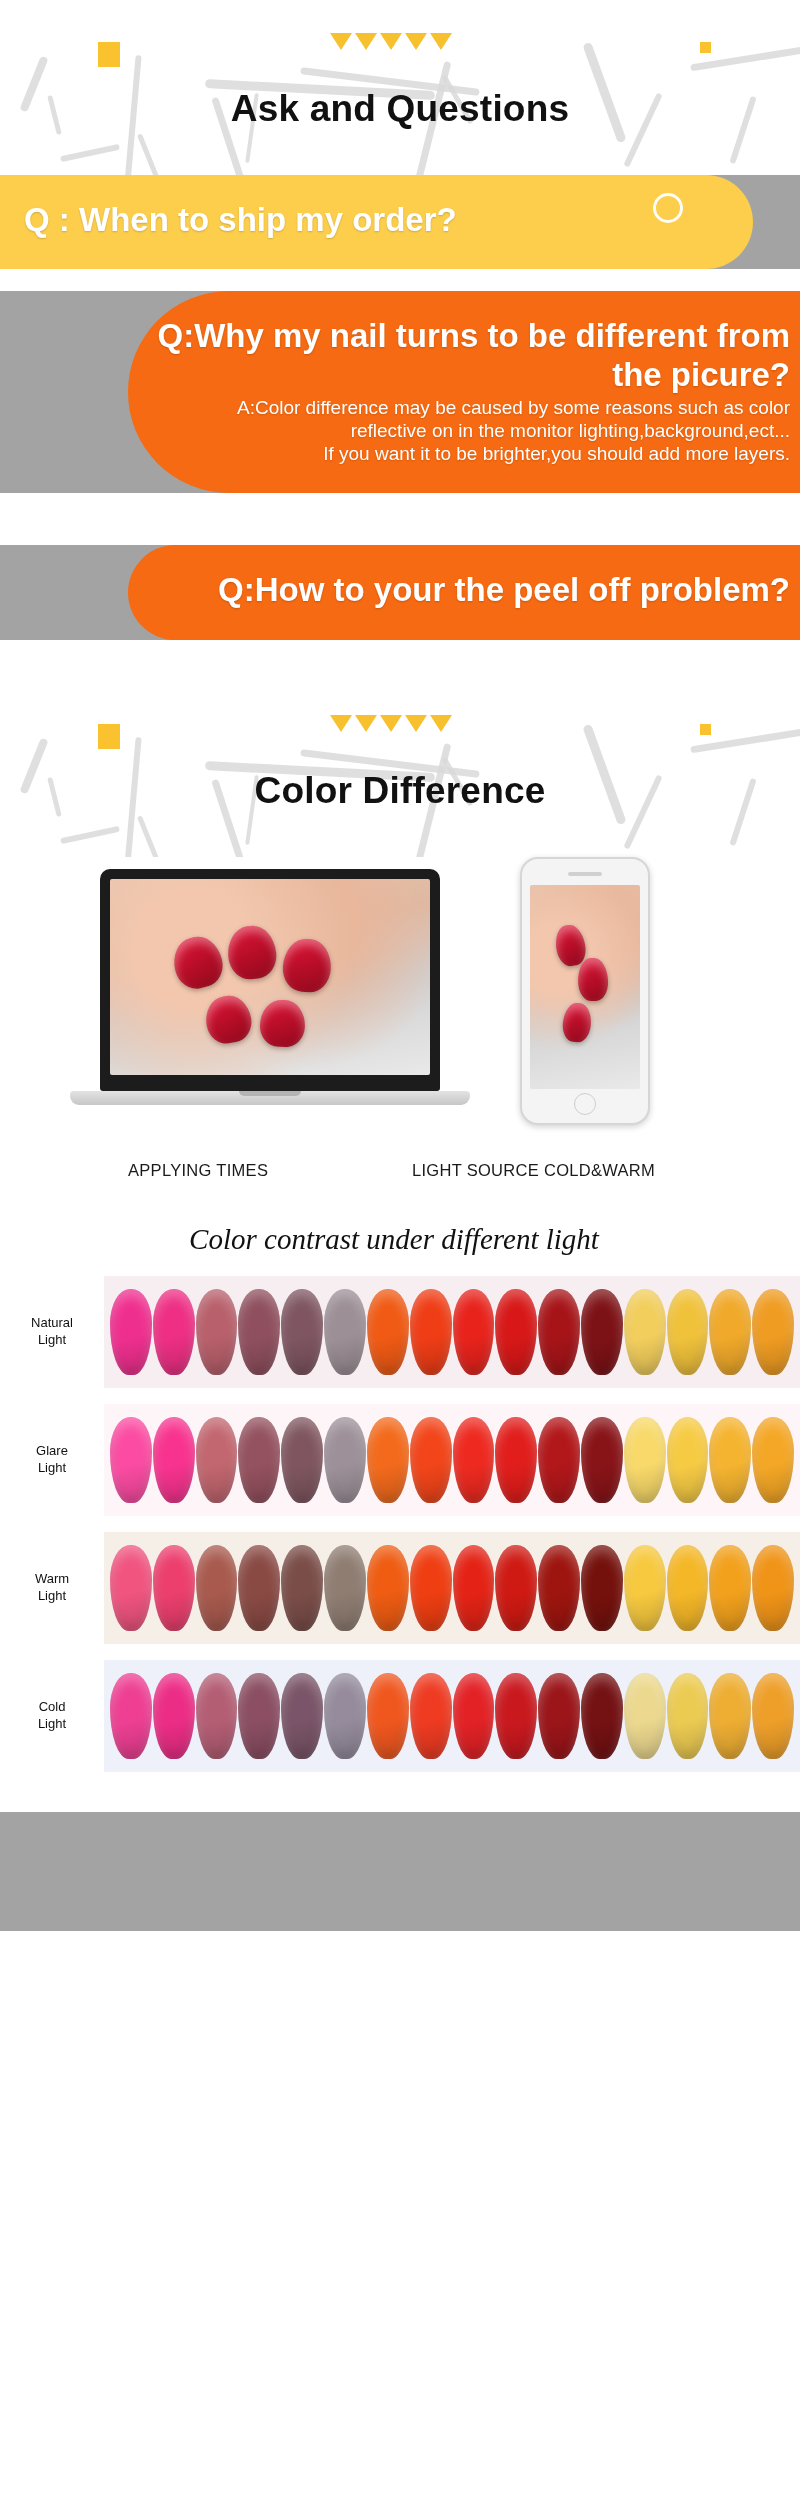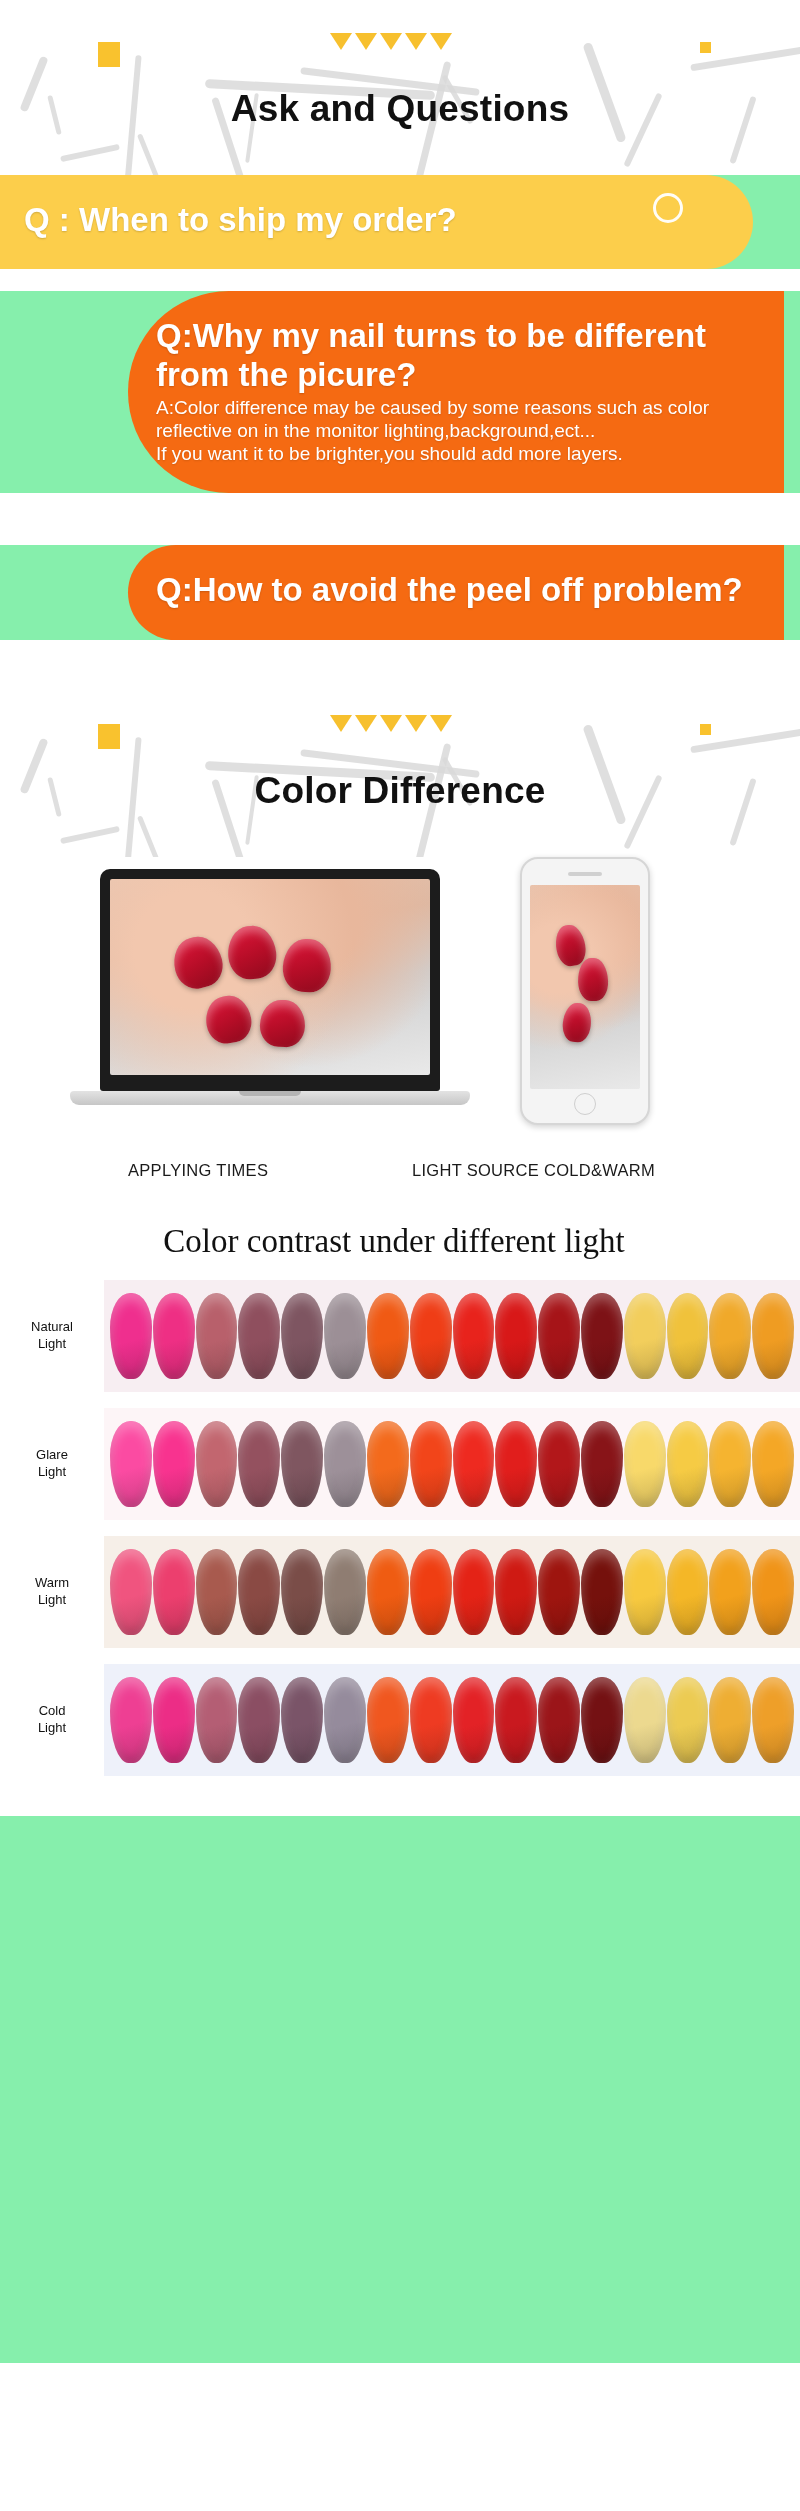--- a/index.html
+++ b/index.html
@@ -4,23 +4,23 @@
 <style>
   * { box-sizing: border-box; margin: 0; padding: 0; }
   html, body {
     width: 800px;
     background: #ffffff;
     font-family: "Liberation Sans", sans-serif;
   }
   .page {
     position: relative;
     width: 800px;
-    height: 2363px;
+    height: 1931px;
     overflow: hidden;
-    background: #86efac;
+    background: #a3a3a3;
   }
 
   
   .banner {
     position: relative;
     width: 800px;
     height: 175px;
     background: #ffffff;
     overflow: hidden;
   }
@@ -106,24 +106,25 @@
     margin-left: 0;
     margin-right: 47px;
     border-radius: 0 105px 105px 0;
     padding-left: 24px;
     padding-right: 40px;
   }
   
   .faq.orange {
     background: #f56a12;
     margin-left: 128px;
-    margin-right: 16px;
+    margin-right: 0;
     border-radius: 105px 0 0 105px;
     padding-left: 28px;
     padding-right: 10px;
+    text-align: right;
   }
 
   .ring {
     position: absolute;
     border: 3px solid #ffffff;
     border-radius: 50%;
     opacity: .95;
   }
 
   .gap-sm { height: 22px; background: #ffffff; }
@@ -211,24 +212,25 @@
     white-space: nowrap;
   }
   .cap.applying { left: 128px; top: 14px; }
   .cap.light    { left: 412px; top: 14px; }
 
   
   .contrast-title {
     width: 800px;
     text-align: center;
     font-family: "Liberation Serif", serif;
-    font-size: 33px;
+    font-size: 29px;
     color: #111111;
     padding: 22px 12px 20px 0;
     background: #ffffff;
+    font-style: italic;
   }
   .swatch-rows { width: 800px; background: #ffffff; padding-bottom: 24px; }
   .swatch-row {
     display: flex;
     align-items: center;
     margin-bottom: 16px;
     height: 112px;
   }
   .row-label {
     width: 104px;
@@ -304,21 +306,21 @@
       <div class="a">A:Color difference may be caused by some reasons such as color reflective on in the monitor lighting,background,ect...
 If you want it to be brighter,you should add more layers.</div>
     </div>
 
     <div class="gap-md"></div>
 
 
     <div class="gap-sm"></div>
 
     <div class="faq orange">
-      <div class="q">Q:How to avoid the peel off problem?</div>
+      <div class="q">Q:How to your the peel off problem?</div>
     </div>
 
   </div>
 
   <div style="height:42px;background:#ffffff;"></div>
 
   <div class="banner">
     <div class="crack c1"></div>
     <div class="crack c2"></div>
     <div class="crack c3"></div>

